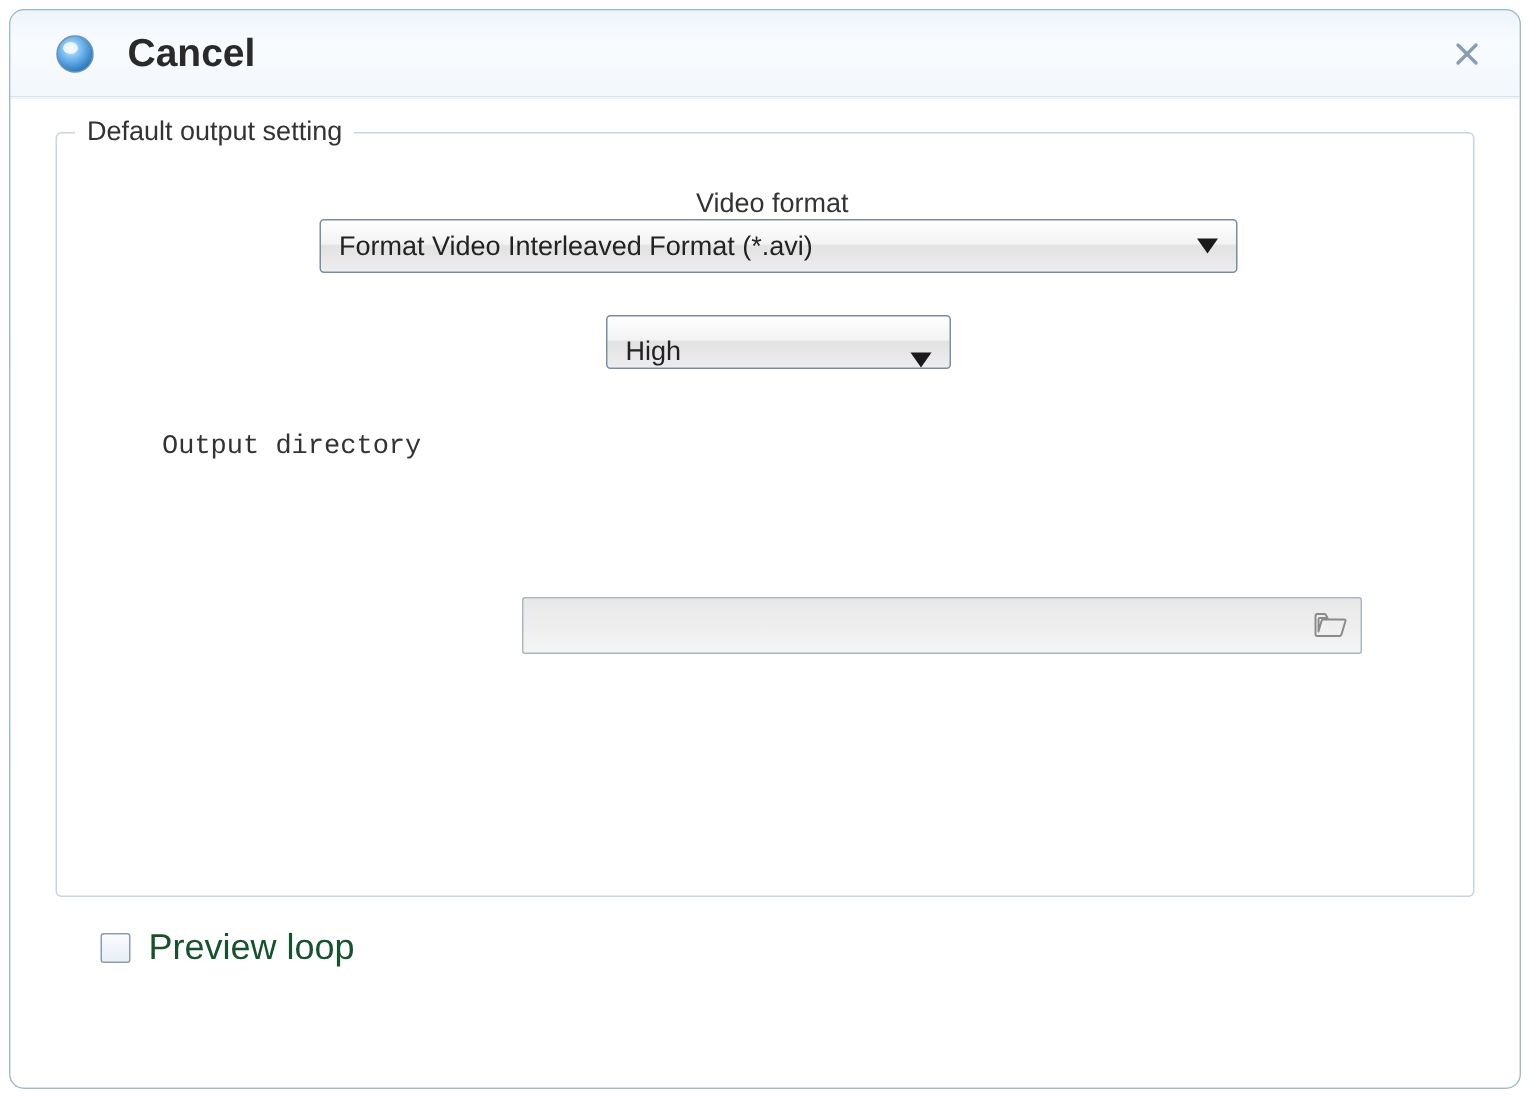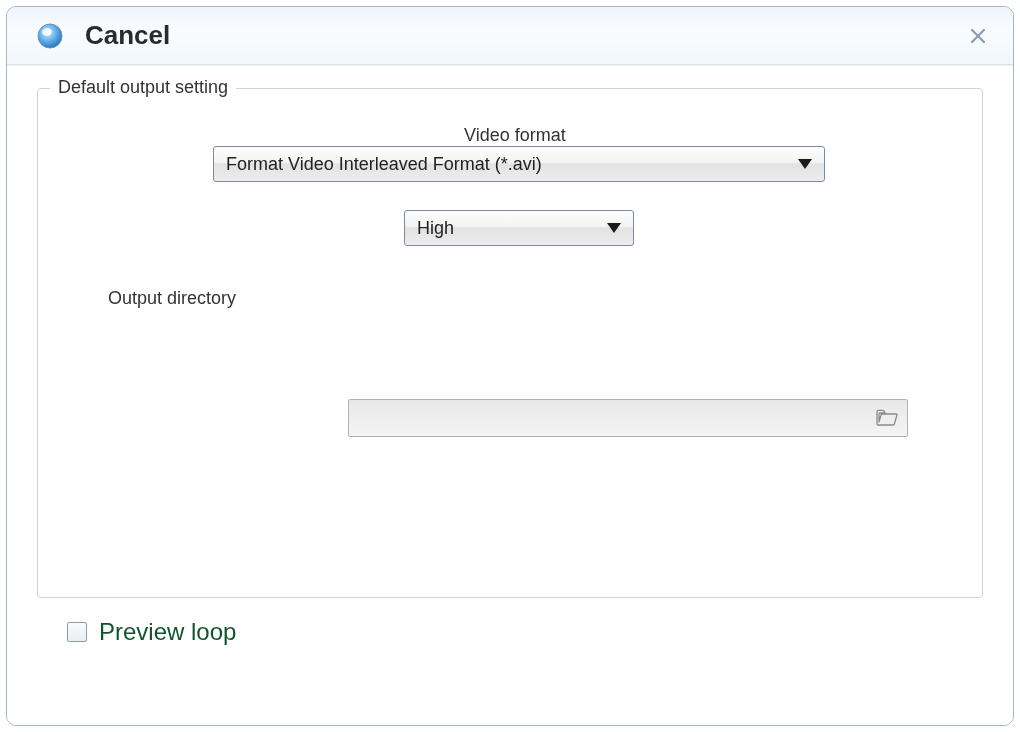--- a/index.html
+++ b/index.html
@@ -129,21 +129,21 @@
     .dropdown-arrow {
       width: 0;
       height: 0;
       border-left: 7px solid transparent;
       border-right: 7px solid transparent;
       border-top: 10px solid #1a1a1a;
       margin-left: 10px;
     }
 
     .dropdown.wide { width: 612px; }
-    .dropdown.narrow { width: 230px; }
+    .dropdown.narrow { width: 230px; align-items: flex-end; }
 
     .second-label {
       width: 160px;
       text-align: center;
       font-size: 18px;
       color: #333;
       margin-left: 40px;
     }
 
     .combo-input {
@@ -162,20 +162,21 @@
       flex: 1;
       font-size: 18px;
       color: #222;
     }
 
     .output-label-row {
       margin-top: 42px;
       padding-left: 40px;
       font-size: 18px;
       color: #333;
+      font-family: Liberation Mono, monospace;
     }
 
     .path-row {
       display: flex;
       align-items: center;
       margin-top: 90px;
       padding-left: 280px;
     }
 
     .path-input {

